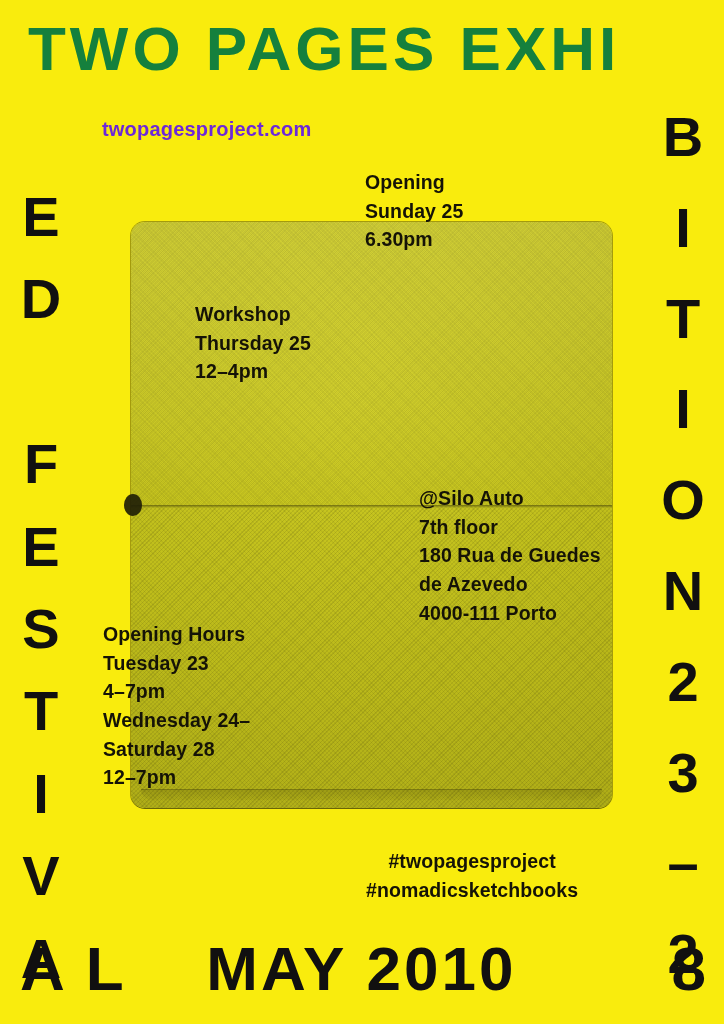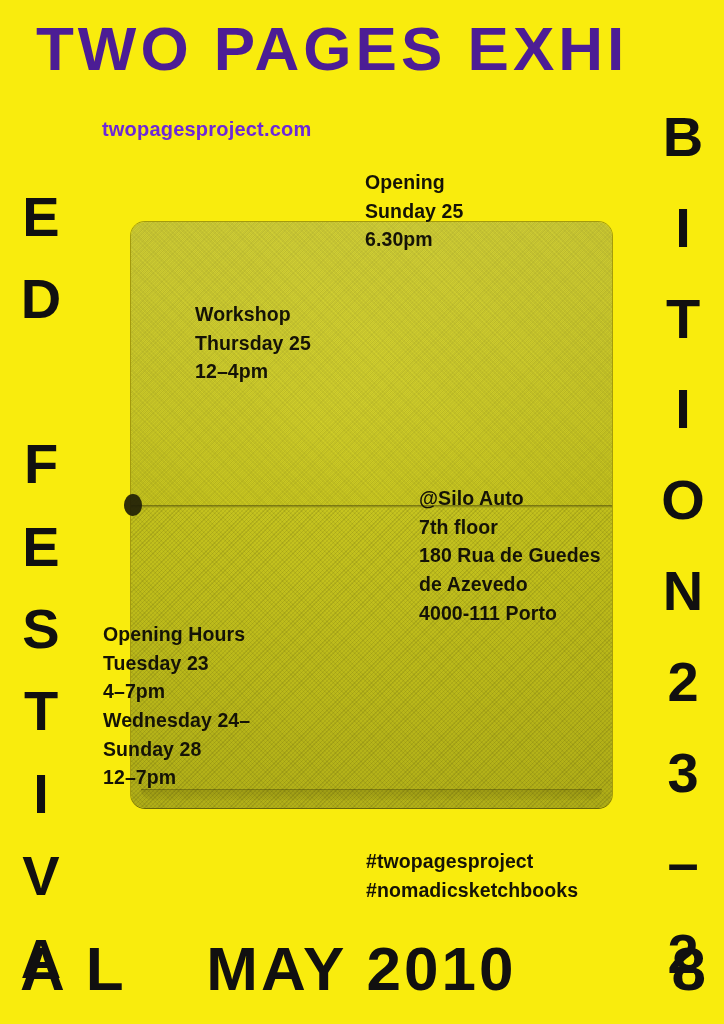--- a/index.html
+++ b/index.html
@@ -27,27 +27,27 @@
     font-family: "Liberation Sans", sans-serif;
     font-weight: 700;
     color: #111010;
     line-height: 1;
     letter-spacing: 0;
     white-space: pre;
   }
 
   #headline {
     position: absolute;
-    left: 36px;
+    left: 28px;
     top: 18px;
     font-size: 62px;
     font-weight: 700;
     letter-spacing: 4px;
     line-height: 1;
-    color: #4c1d95;
+    color: #15803d;
     white-space: pre;
   }
 
   #bottomline {
     position: absolute;
     left: 20px;
     top: 938px;
     font-size: 62px;
     font-weight: 700;
     letter-spacing: 3px;
@@ -144,21 +144,21 @@
     color: #151307;
     white-space: pre-line;
     letter-spacing: 0.1px;
   }
 
   #url-text    { position:absolute; left:102px; top:118px; font-size:20px; font-weight:700; letter-spacing:0.2px; color:#6d28d9; }
   #opening     { left: 365px; top: 168px; }
   #workshop    { left: 195px; top: 300px; }
   #venue       { left: 419px; top: 484px; }
   #hours       { left: 103px; top: 620px; }
-  #hashtags    { left: 366px; top: 847px; }
+  #hashtags    { left: 366px; top: 847px; text-align: center; }
 </style>
 </head>
 <body>
 
 <div id="poster">
 
   <div id="headline">TWO PAGES EXHI</div>
 
   <div id="url-text">twopagesproject.com</div>
 
@@ -204,21 +204,21 @@
 12–4pm</div>
   <div class="block" id="venue">@Silo Auto
 7th floor
 180 Rua de Guedes
 de Azevedo
 4000-111 Porto</div>
   <div class="block" id="hours">Opening Hours
 Tuesday 23
 4–7pm
 Wednesday 24–
-Sunday 28
+Saturday 28
 12–7pm</div>
   <div class="block" id="hashtags">#twopagesproject
 #nomadicsketchbooks</div>
 
   <div id="bottomline">A L    MAY 2010</div>
   <div class="frame-letter" id="bottom-right" style="right:18px; top:938px; font-size:62px;">8</div>
 
 </div>
 
 </body></html>

